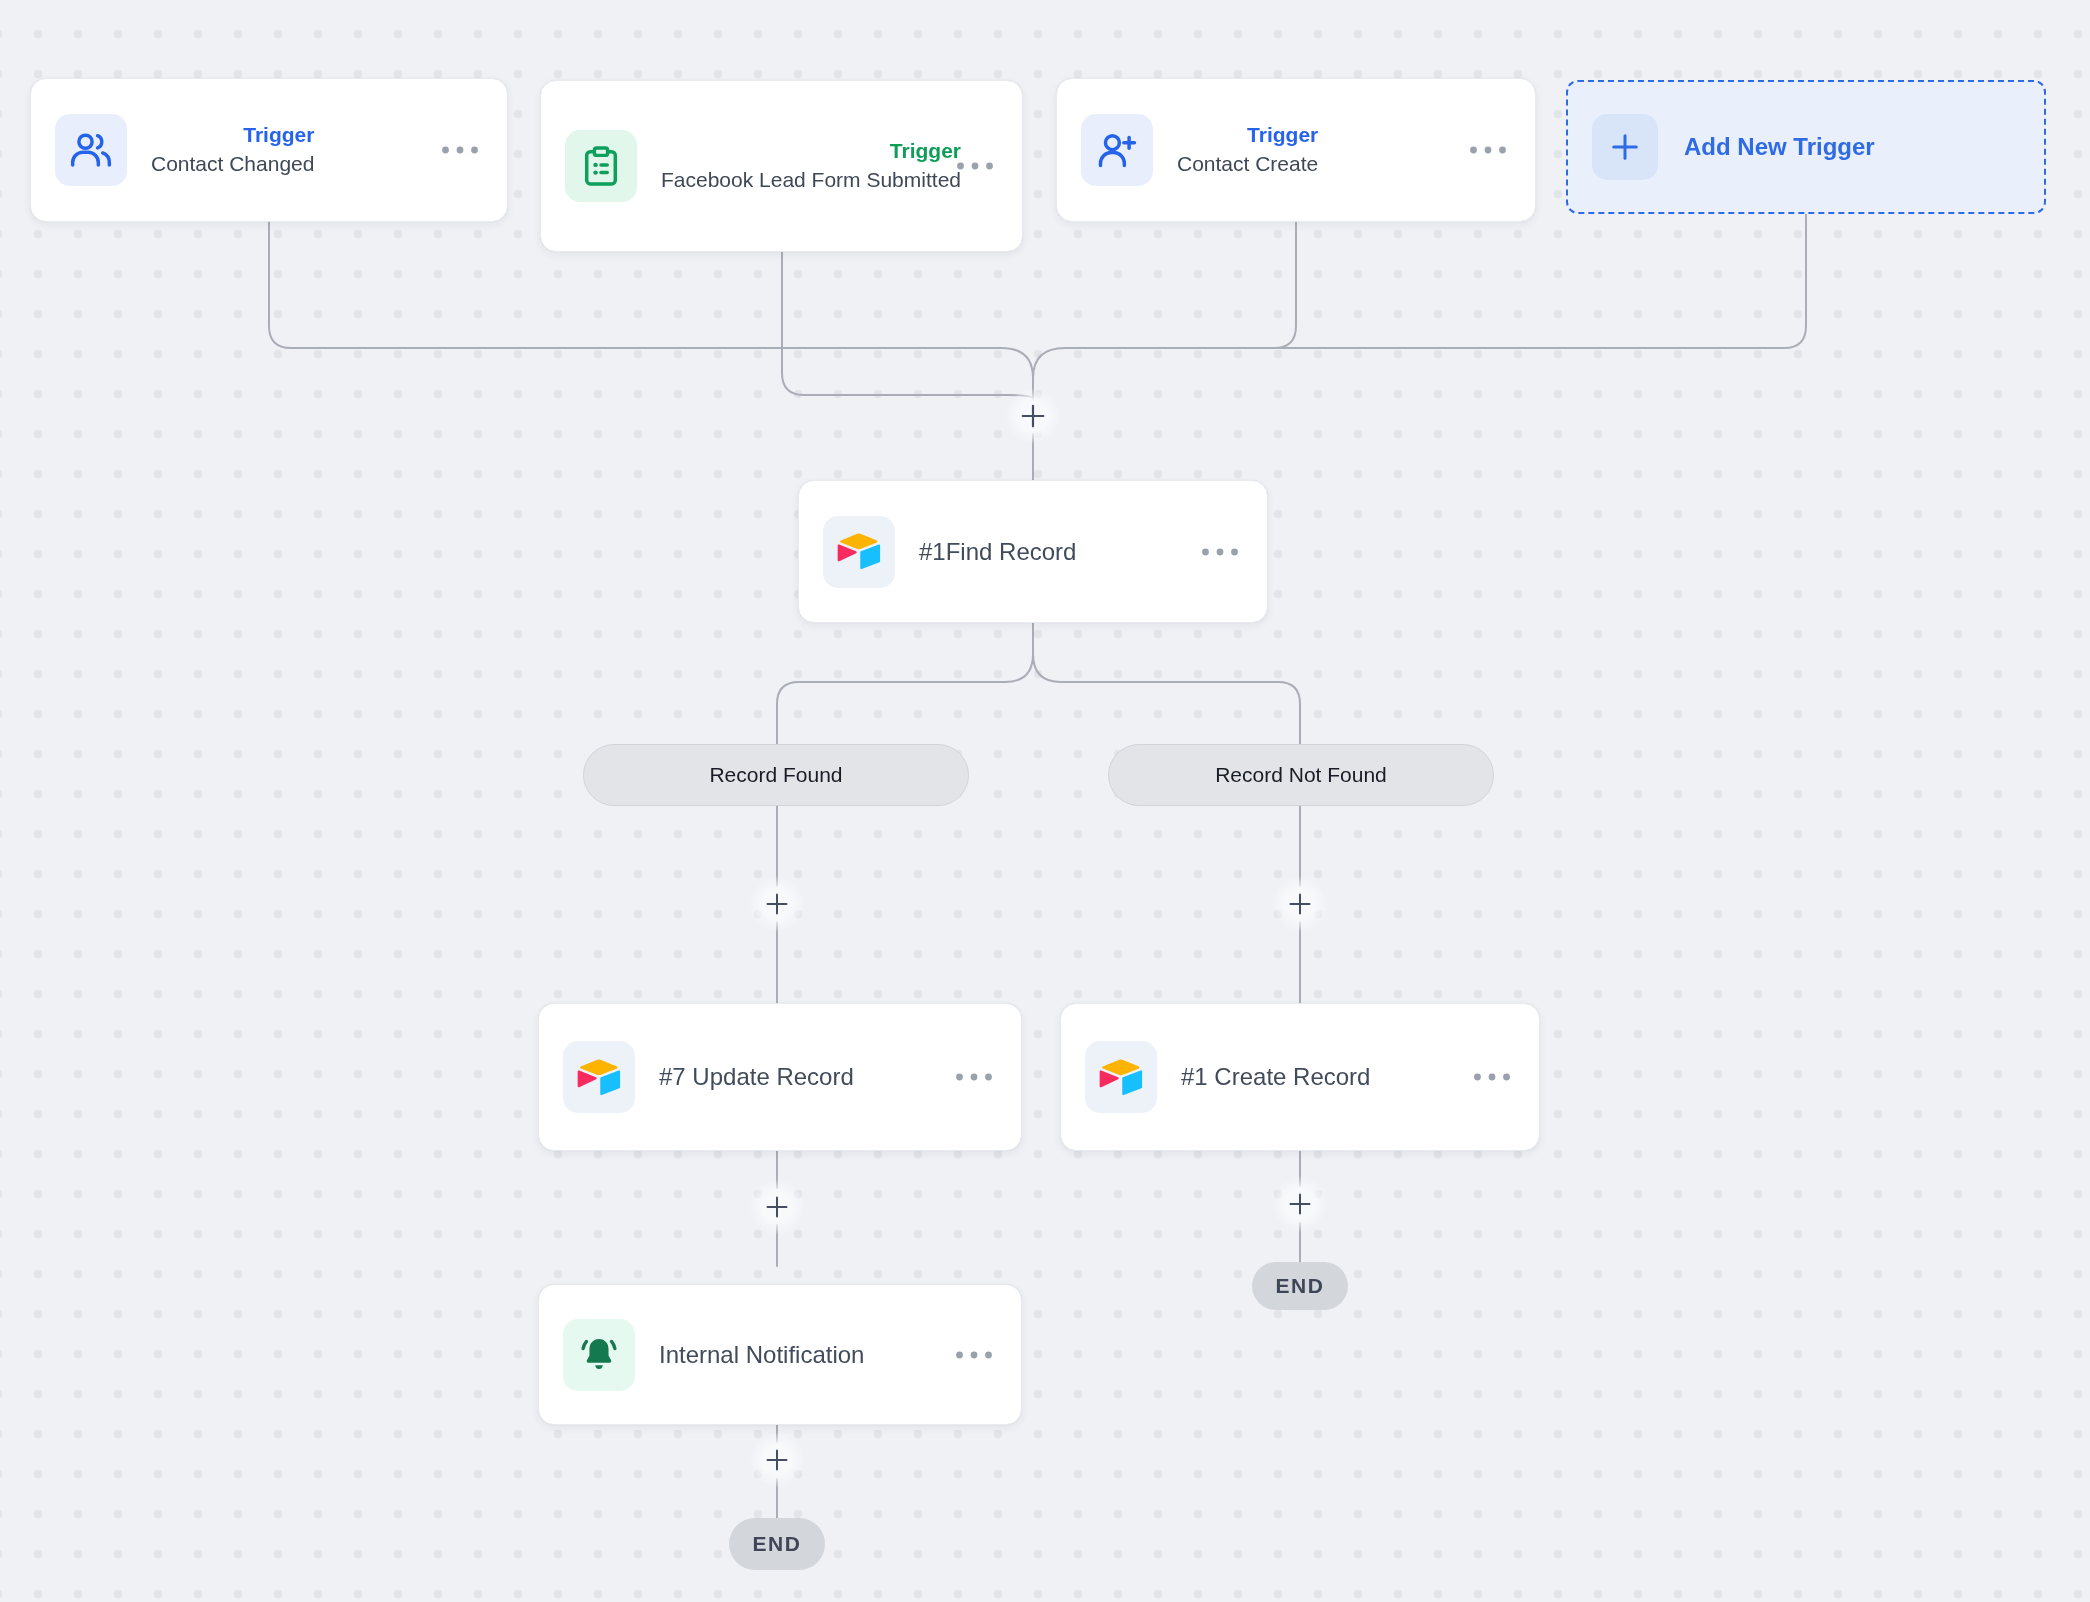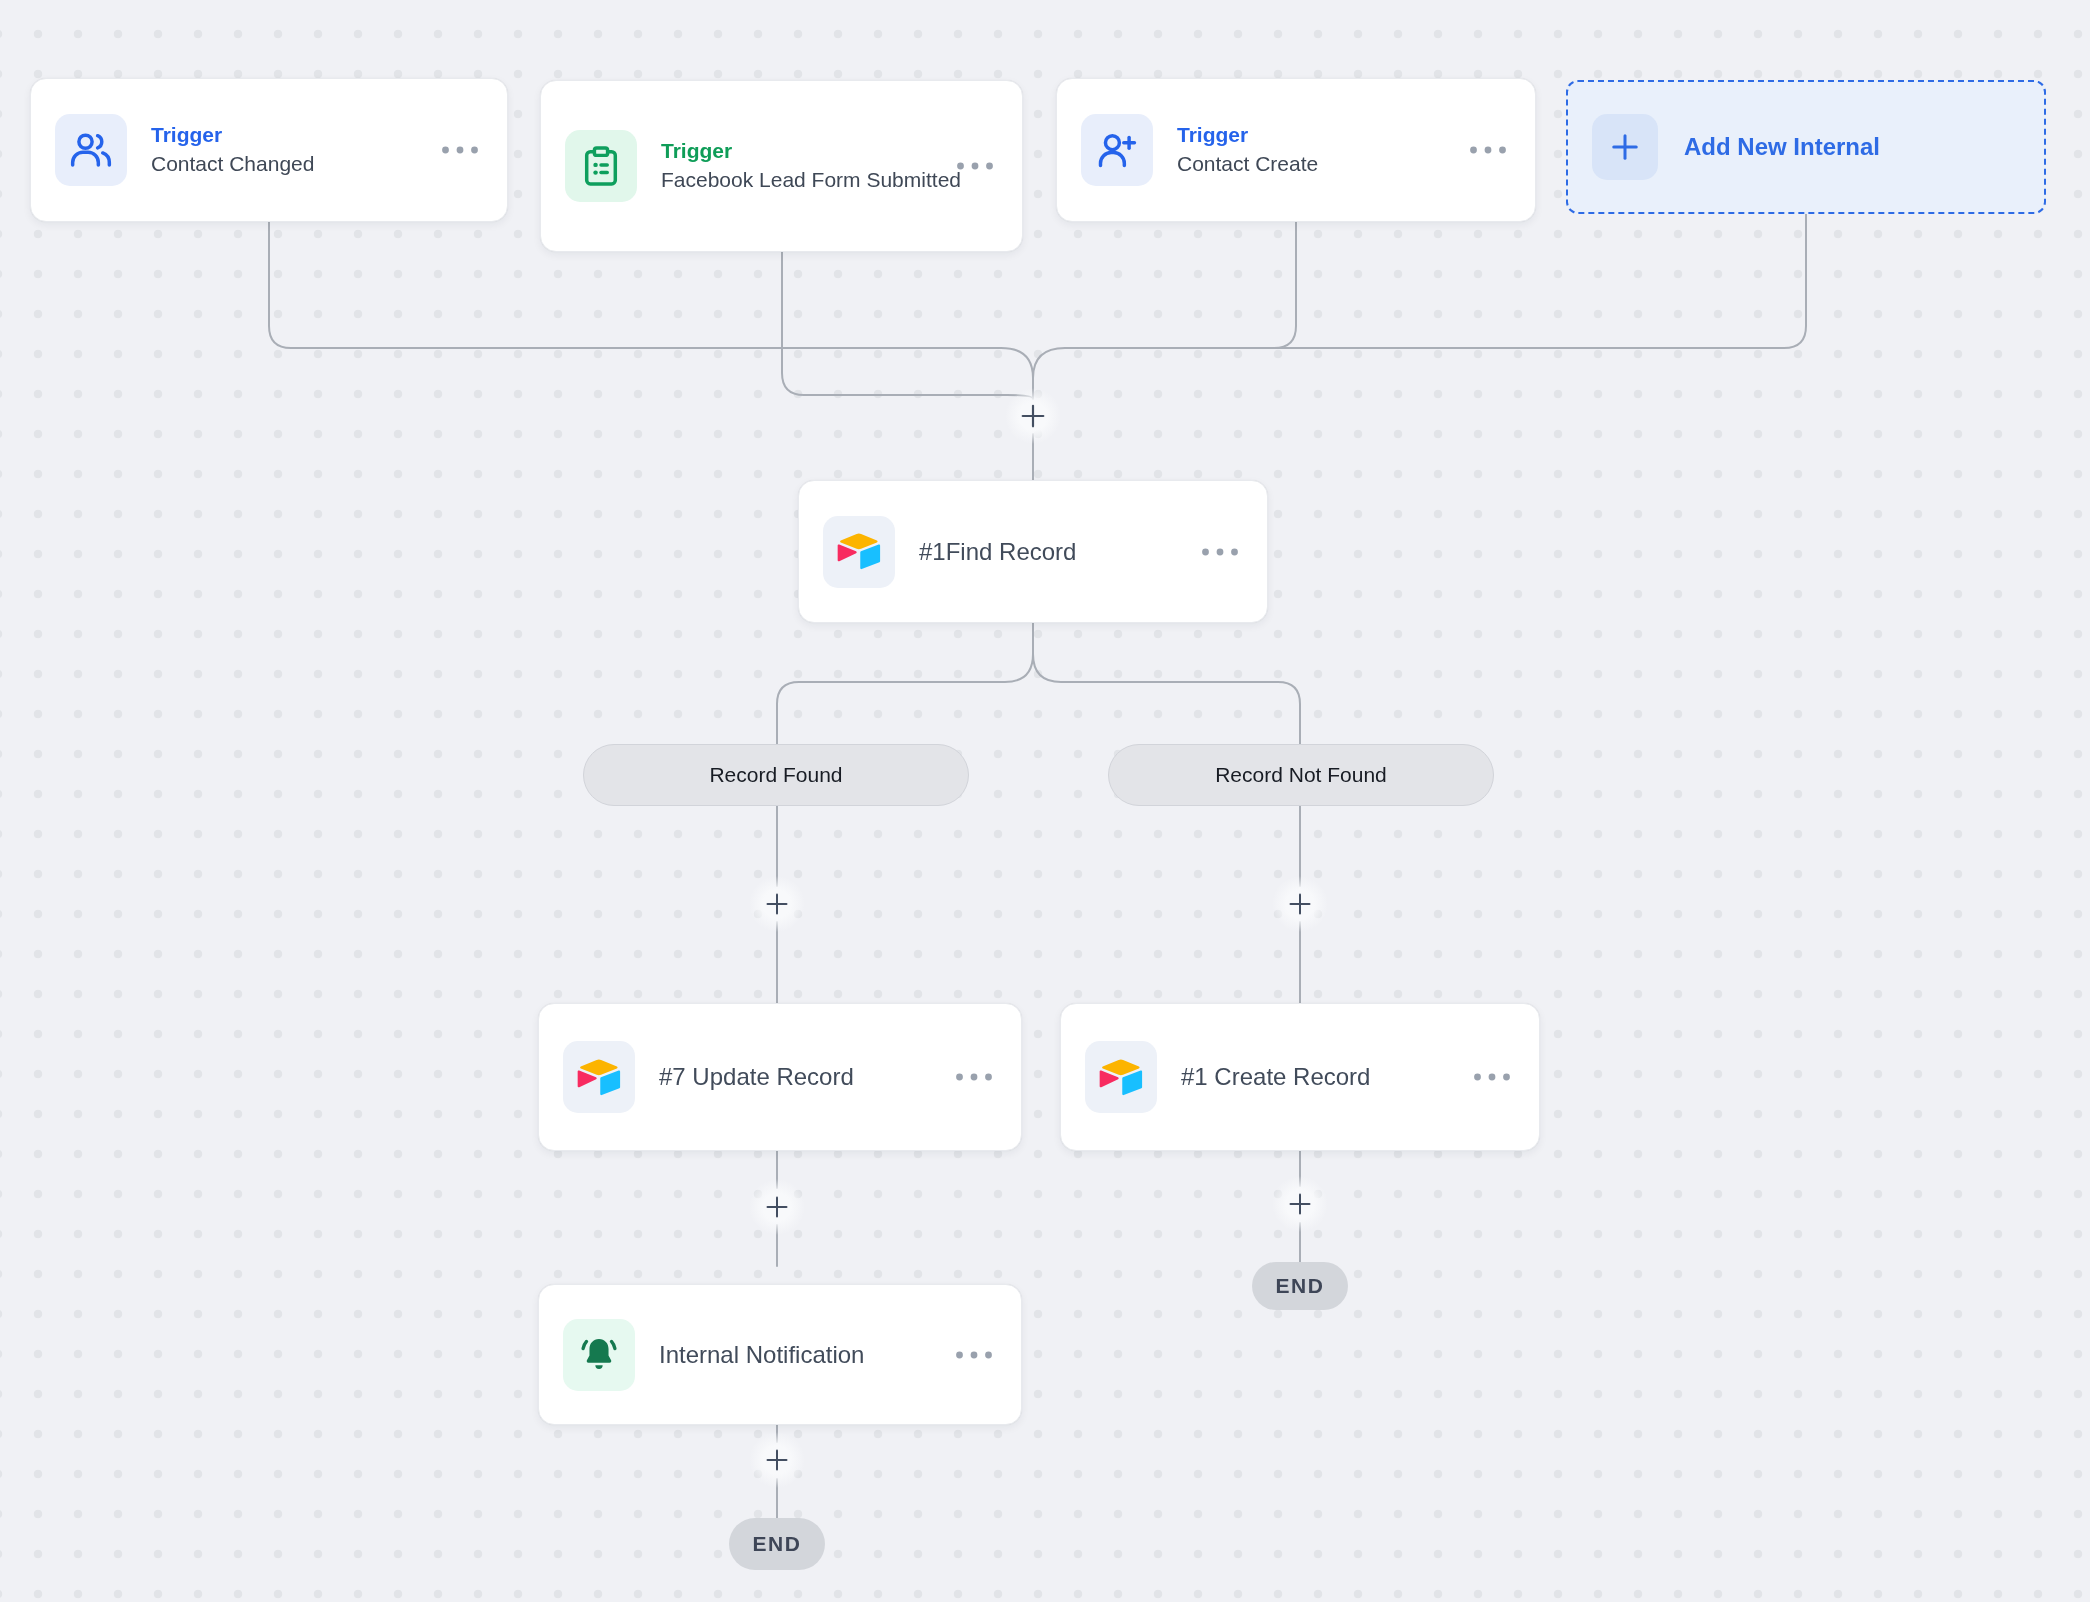--- a/index.html
+++ b/index.html
@@ -1,19 +1,19 @@
 <!DOCTYPE html>
 <html><head>
 <meta charset="utf-8">
 <style>
   html,body{margin:0;padding:0;width:2090px;height:1602px;overflow:hidden;
     font-family:"Liberation Sans","DejaVu Sans",sans-serif;}
   .canvas{position:relative;width:2090px;height:1602px;background-color:#f0f1f5;
     background-image:radial-gradient(circle,#e2e4e8 4px,rgba(226,228,232,0) 4.6px);
-    background-size:40px 40px;background-position:18px 14px;}
+    background-size:40px 40px;background-position:18px 14px;text-align:right;}
   svg.wires{position:absolute;left:0;top:0;width:100%;height:100%;pointer-events:none;}
 
   
   .card{position:absolute;background:#ffffff;border:1px solid #e8eaee;border-radius:16px;
     box-shadow:0 3px 8px rgba(25,33,49,.06),0 0 1px rgba(25,33,49,.10);
     display:flex;align-items:center;padding:0 26px 0 24px;box-sizing:border-box;cursor:pointer;}
   .icon-tile{flex:0 0 auto;width:72px;height:72px;border-radius:15px;
     display:flex;align-items:center;justify-content:center;}
   .tile-blue{background:#e8eefb;}
   .tile-green{background:#e1f7eb;}
@@ -150,21 +150,21 @@
     </span>
   </div>
 
   <div class="add-trigger" style="left:1566px;top:80px;width:480px;height:134px">
     <div class="icon-tile tile-addblue">
       <svg width="36" height="36" viewBox="0 0 24 24" stroke="#2e6be5" stroke-width="2" stroke-linecap="round" fill="none">
         <line x1="12" y1="4.5" x2="12" y2="19.5"></line>
           <line x1="4.5" y1="12" x2="19.5" y2="12"></line>
       </svg>
     </div>
-    <span class="add-trigger-label">Add New Internal</span>
+    <span class="add-trigger-label">Add New Trigger</span>
   </div>
 
   <div class="card" style="left:798px;top:480px;width:470px;height:143px">
     <div class="icon-tile tile-gray">
       <svg width="48" height="41" viewBox="0 0 200 170">
         <path fill="#FCB400" d="M90 12 24 39.5c-3.7 1.5-3.6 6.7.1 8.2l66.2 26.3a24.6 24.6 0 0 0 18.1 0l66.2-26.3c3.7-1.5 3.7-6.7.1-8.2L108.8 12a24.6 24.6 0 0 0-18.8 0"></path>
         <path fill="#18BFFF" d="M105.3 88.5v65.6c0 3.1 3.1 5.3 6 4.1l73.8-28.6a4.4 4.4 0 0 0 2.8-4.1V59.8c0-3.1-3.1-5.3-6-4.1l-73.8 28.6a4.4 4.4 0 0 0-2.8 4.2"></path>
         <path fill="#F82B60" d="M88.1 91.8 66.2 102.4l-2.2 1.1-46.2 22.2c-3 1.4-6.7-.7-6.7-4V60.1c0-1.2.6-2.2 1.4-3a5 5 0 0 1 1.1-.8c1.1-.7 2.7-.8 4-.3l70 27.7c3.6 1.4 3.9 6.4.5 8.1"></path>
       </svg>
     </div>

